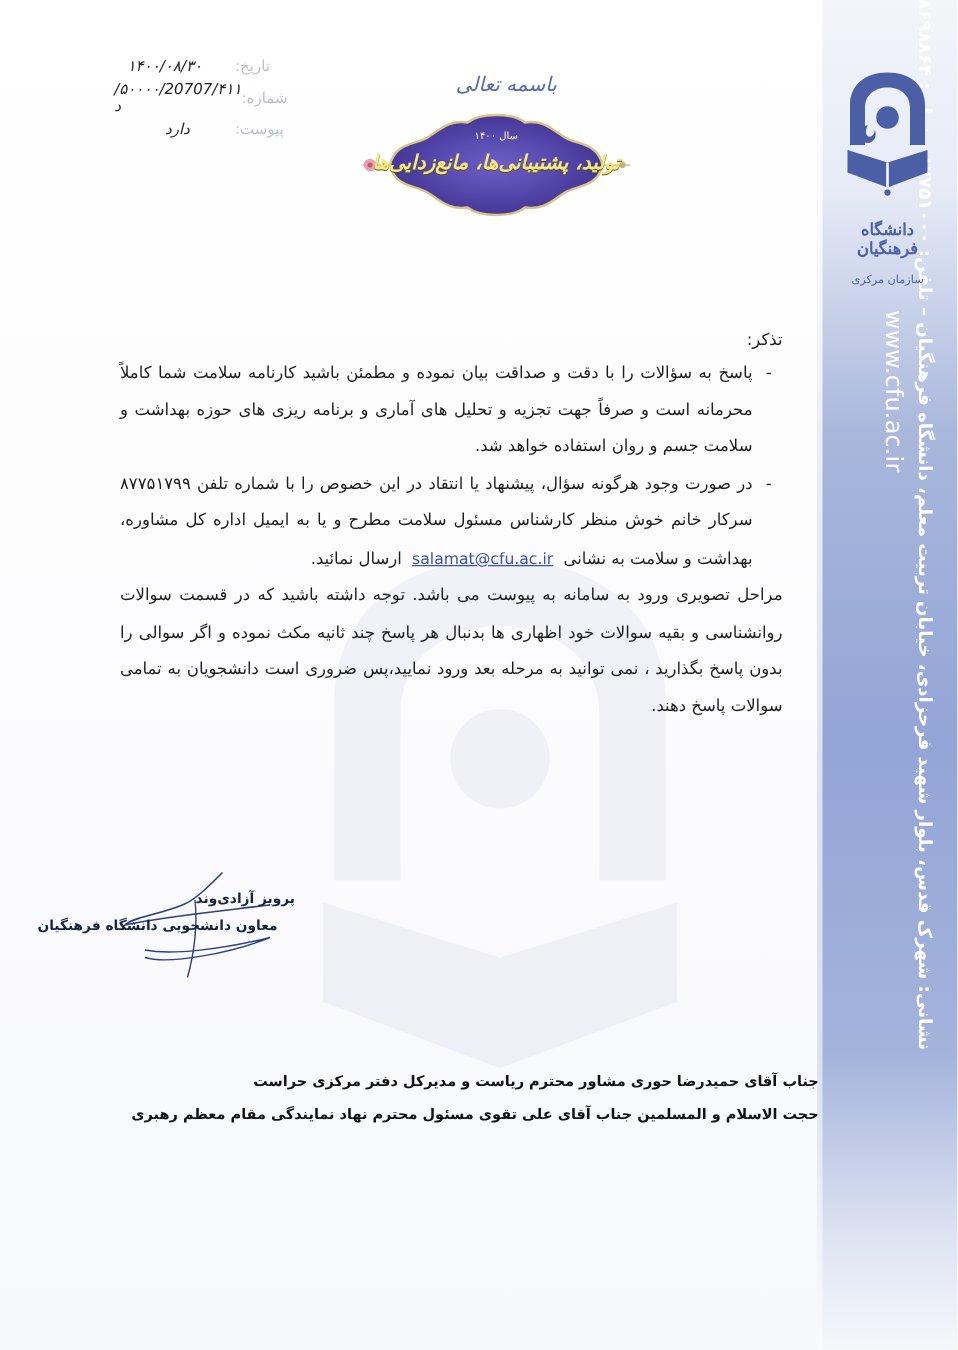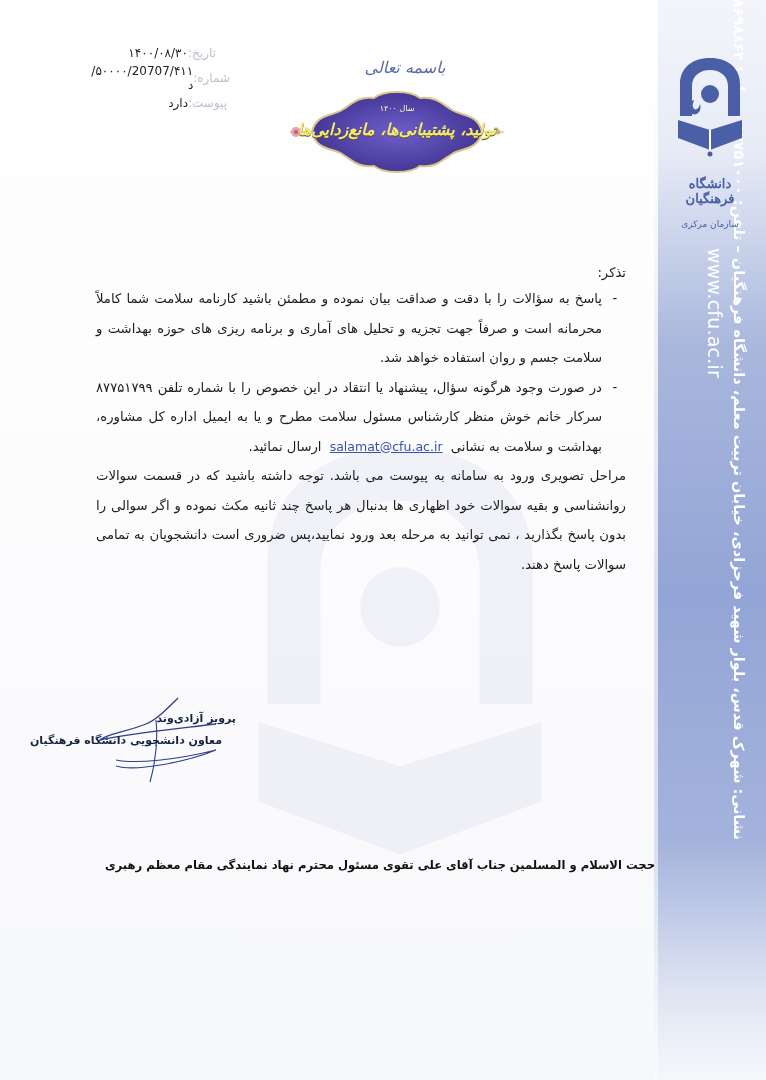--- a/index.html
+++ b/index.html
@@ -31,21 +31,21 @@
   
   .logo { position:absolute; top:54px; right:14px; width:84px; text-align:center; }
   .logo svg { display:block; margin:0 auto; }
   .logo-name { direction:rtl; font-size:13px; font-weight:bold; color:#4a5fa6; margin-top:18px; font-family:Liberation Sans, sans-serif; }
   .logo-sub { direction:rtl; font-size:9px; color:#4a5fa6; margin-top:13px; }
 
   
   .meta { position:absolute; top:40px; left:100px; width:130px; direction:rtl; }
   .meta-row { display:flex; align-items:center; height:25px; }
   .meta-label { width:42px; font-size:12px; color:#b9c0cf; text-align:left; }
-  .meta-value { flex:1; font-size:12px; color:#222; text-align:right; padding-left:2px; }
+  .meta-value { flex:1; font-size:12px; color:#222; text-align:left; padding-left:2px;font-style:italic; }
 
   
   .bismillah { position:absolute; top:58px; left:360px; width:90px; text-align:center; direction:rtl;
     font-family:"DejaVu Serif", serif; font-size:16px; color:#586aa8; font-style:italic; }
   .banner { position:absolute; top:88px; left:286px; width:222px; height:88px; }
   .banner-year { position:absolute; top:16px; left:0; width:100%; text-align:center; direction:rtl;
     font-size:8px; color:#fff8c8; }
   .banner-slogan { position:absolute; top:32px; left:0; width:100%; text-align:center; direction:rtl;
     font-family:"DejaVu Serif", serif; font-style:italic; font-weight:bold; font-size:16px; color:#f3ea7a;
     text-shadow:0 1px 0 #5b4a10; }
@@ -167,19 +167,20 @@
     <svg class="sig-svg" width="170" height="100" viewBox="0 0 170 100">
       <path d="M82 8 C70 20 60 30 50 34 C30 42 10 44 4 50 C30 44 70 40 120 34" stroke="#2b3f8a" stroke-width="1.3" fill="none"></path>
       <path d="M60 30 C62 50 60 70 54 92" stroke="#2b3f8a" stroke-width="1.1" fill="none"></path>
       <path d="M20 70 C40 74 80 70 120 60 C90 72 40 82 20 76" stroke="#2b3f8a" stroke-width="1.1" fill="none"></path>
     </svg>
     <div class="sig-name">پرویز آزادی‌وند</div>
     <div class="sig-title">معاون دانشجویی دانشگاه فرهنگیان</div>
   </div>
 
   <div class="cc">
+    <div class="cc-line">جناب آقای حمیدرضا حوری مشاور محترم ریاست و مدیرکل دفتر مرکزی حراست</div>
     <div class="cc-line">حجت الاسلام و المسلمین جناب آقای علی تقوی مسئول محترم نهاد نمایندگی مقام معظم رهبری</div>
   </div>
 
   <div class="site-badge">
     <span class="badge-a">dfprk</span><span class="badge-b">.cfu.ac.ir</span>
   </div>
 </div>
 
 </body></html>

